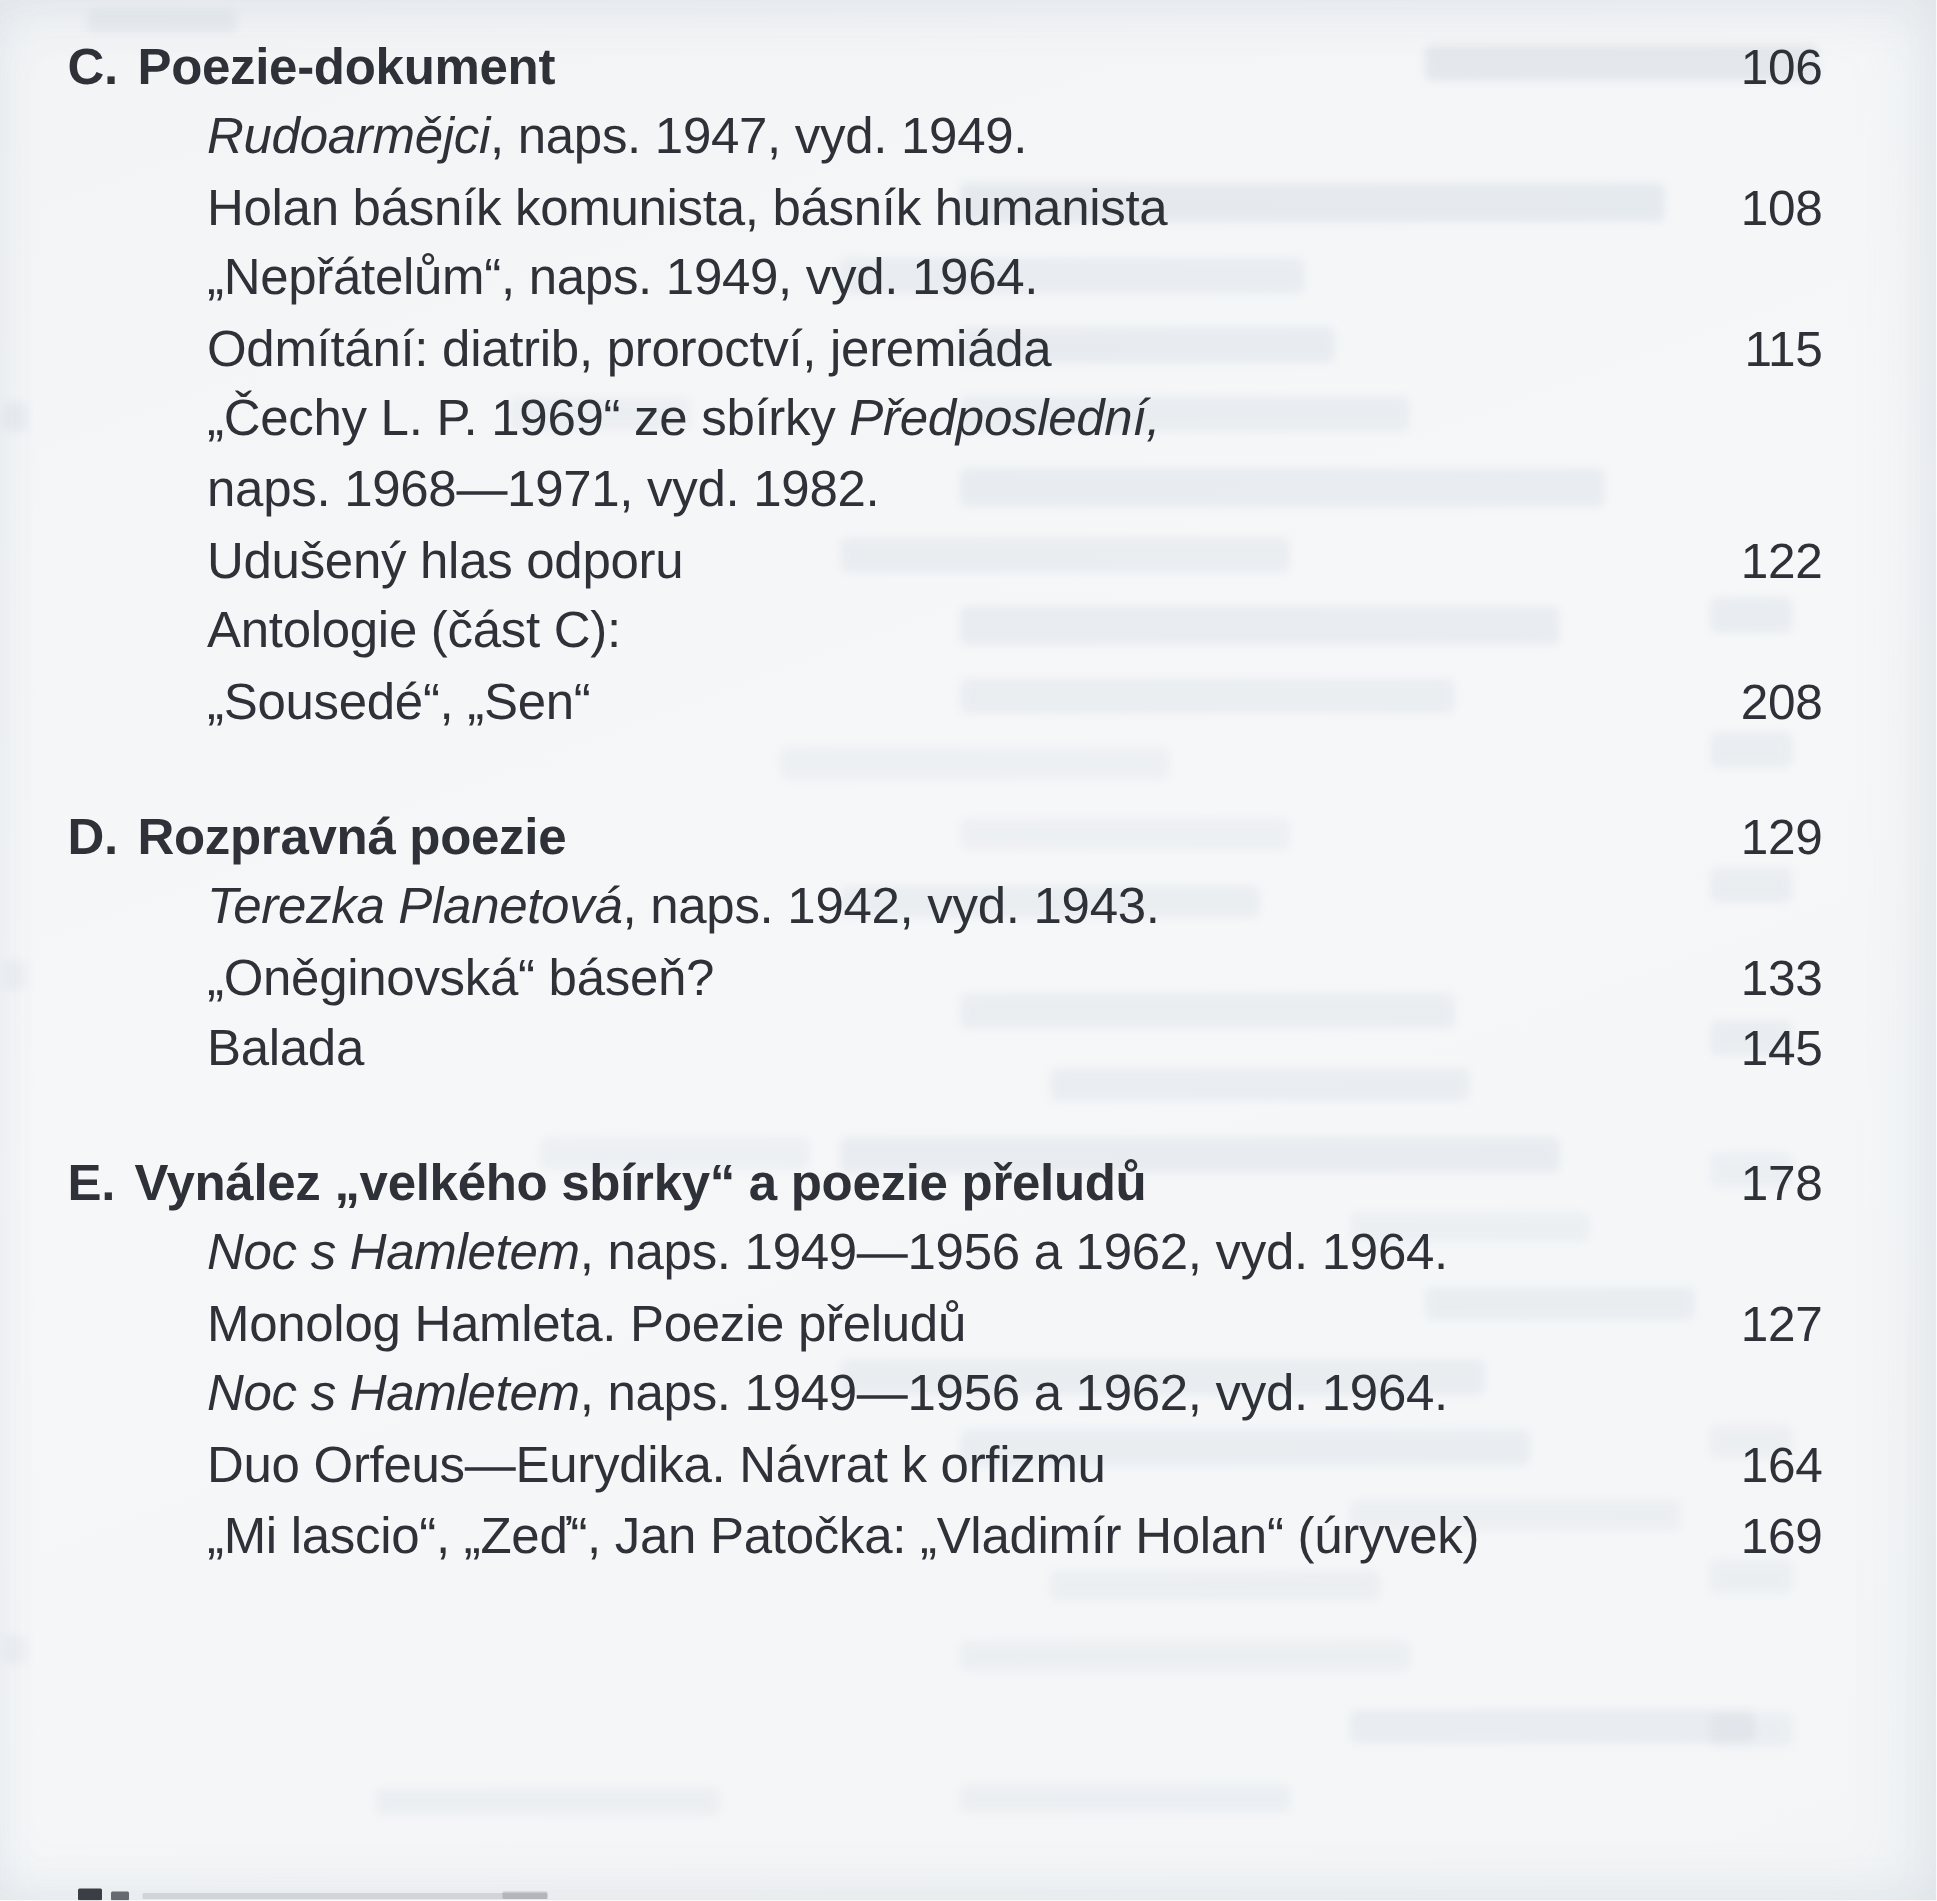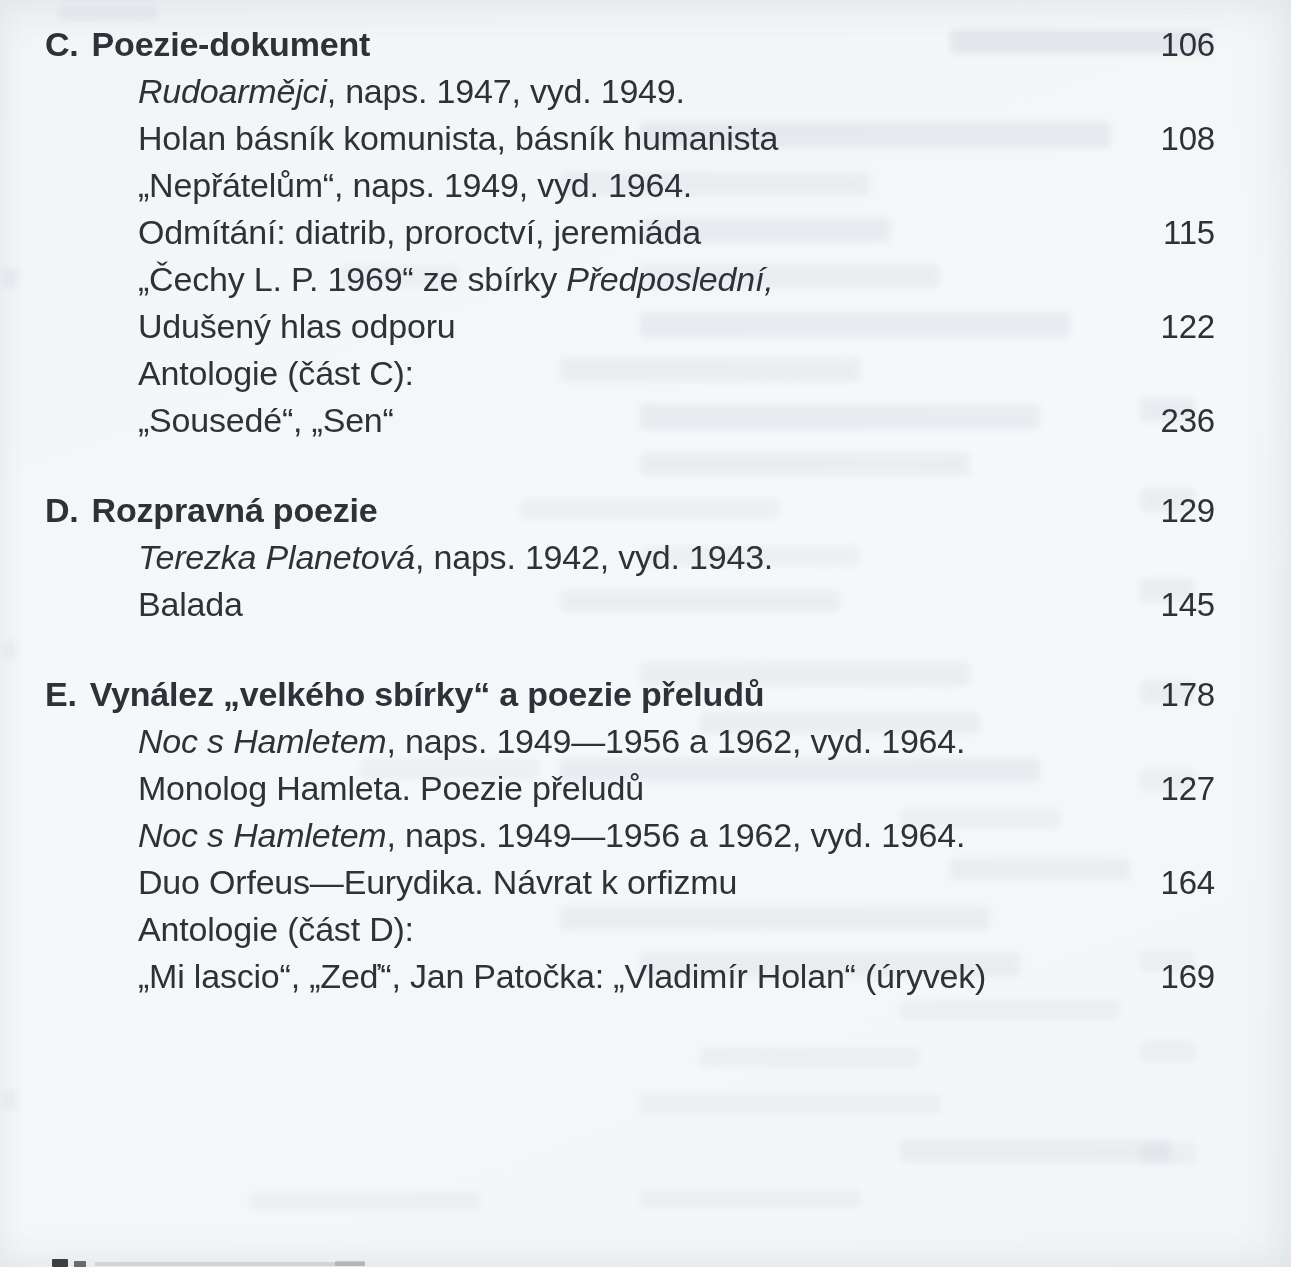--- a/index.html
+++ b/index.html
@@ -69,40 +69,48 @@
         </div>
         <div class="row item">
           <span class="txt"><span class="seg">Odmítání: diatrib, proroctví, jeremiáda</span></span>
           <span class="pg">115</span>
         </div>
         <div class="row item">
           <span class="txt"><span class="seg">„Čechy L. P. 1969“ ze sbírky </span><span class="seg-italic">Předposlední,</span></span>
           <span class="pg"></span>
         </div>
         <div class="row item">
+          <span class="txt"><span class="seg">naps. 1968—1971, vyd. 1982.</span></span>
+          <span class="pg"></span>
+        </div>
+        <div class="row item">
           <span class="txt"><span class="seg">Udušený hlas odporu</span></span>
           <span class="pg">122</span>
         </div>
         <div class="row item">
           <span class="txt"><span class="seg">Antologie (část C):</span></span>
           <span class="pg"></span>
         </div>
         <div class="row item">
           <span class="txt"><span class="seg">„Sousedé“, „Sen“</span></span>
-          <span class="pg">236</span>
+          <span class="pg">208</span>
         </div>
       </section>
       <section class="toc-section">
         <div class="row heading">
           <span class="txt"><span class="section-letter">D.</span><span class="section-title">Rozpravná poezie</span></span>
           <span class="pg">129</span>
         </div>
         <div class="row item">
           <span class="txt"><span class="seg-italic">Terezka Planetová</span><span class="seg">, naps. 1942, vyd. 1943.</span></span>
           <span class="pg"></span>
+        </div>
+        <div class="row item">
+          <span class="txt"><span class="seg">„Oněginovská“ báseň?</span></span>
+          <span class="pg">133</span>
         </div>
         <div class="row item">
           <span class="txt"><span class="seg">Balada</span></span>
           <span class="pg">145</span>
         </div>
       </section>
       <section class="toc-section">
         <div class="row heading">
           <span class="txt"><span class="section-letter">E.</span><span class="section-title">Vynález „velkého sbírky“ a poezie přeludů</span></span>
           <span class="pg">178</span>
@@ -115,24 +123,20 @@
           <span class="txt"><span class="seg">Monolog Hamleta. Poezie přeludů</span></span>
           <span class="pg">127</span>
         </div>
         <div class="row item">
           <span class="txt"><span class="seg-italic">Noc s Hamletem</span><span class="seg">, naps. 1949—1956 a 1962, vyd. 1964.</span></span>
           <span class="pg"></span>
         </div>
         <div class="row item">
           <span class="txt"><span class="seg">Duo Orfeus—Eurydika. Návrat k orfizmu</span></span>
           <span class="pg">164</span>
-        </div>
-        <div class="row item">
-          <span class="txt"><span class="seg">Antologie (část D):</span></span>
-          <span class="pg"></span>
         </div>
         <div class="row item">
           <span class="txt"><span class="seg">„Mi lascio“, „Zeď“, Jan Patočka: „Vladimír Holan“ (úryvek)</span></span>
           <span class="pg">169</span>
         </div>
       </section>
     </div>
 <div class="ghost" style="left: 58px; top: 6px; width: 100px; height: 16px; opacity: 0.1;"></div>
     <div class="ghost" style="left: 950px; top: 30px; width: 262px; height: 24px; opacity: 0.16;"></div>
     <div class="ghost" style="left: 640px; top: 122px; width: 470px; height: 26px; opacity: 0.14;"></div>

